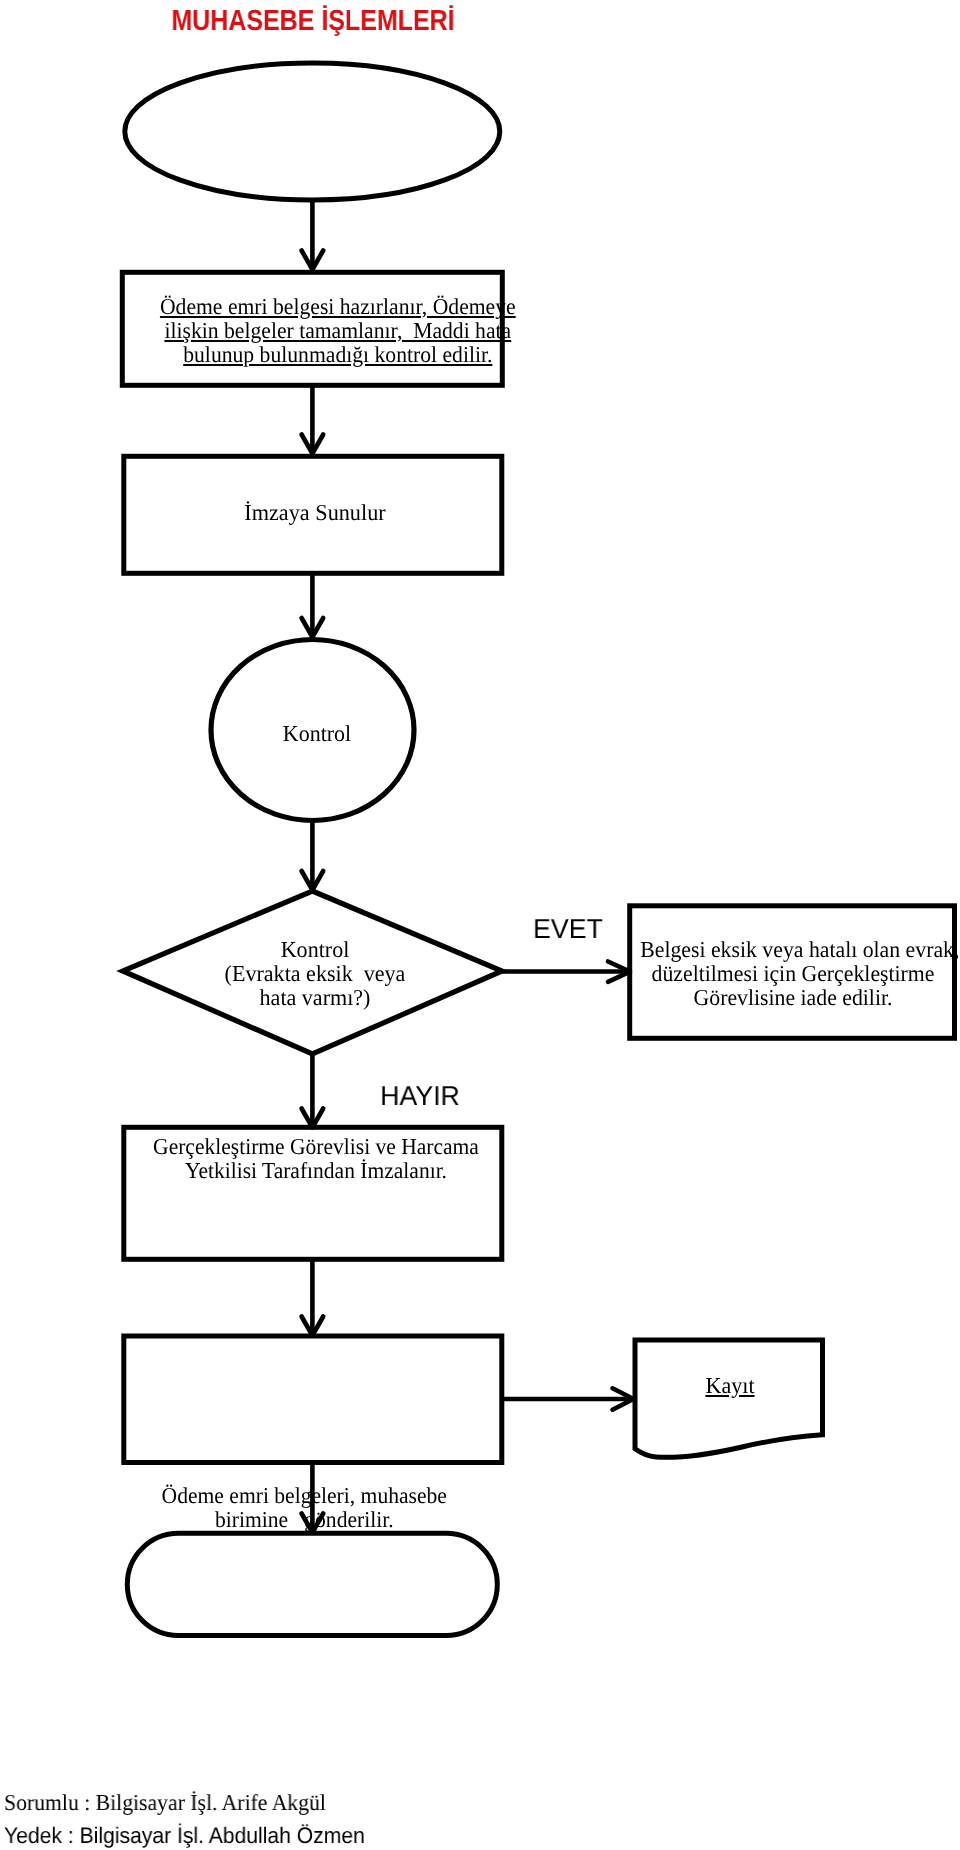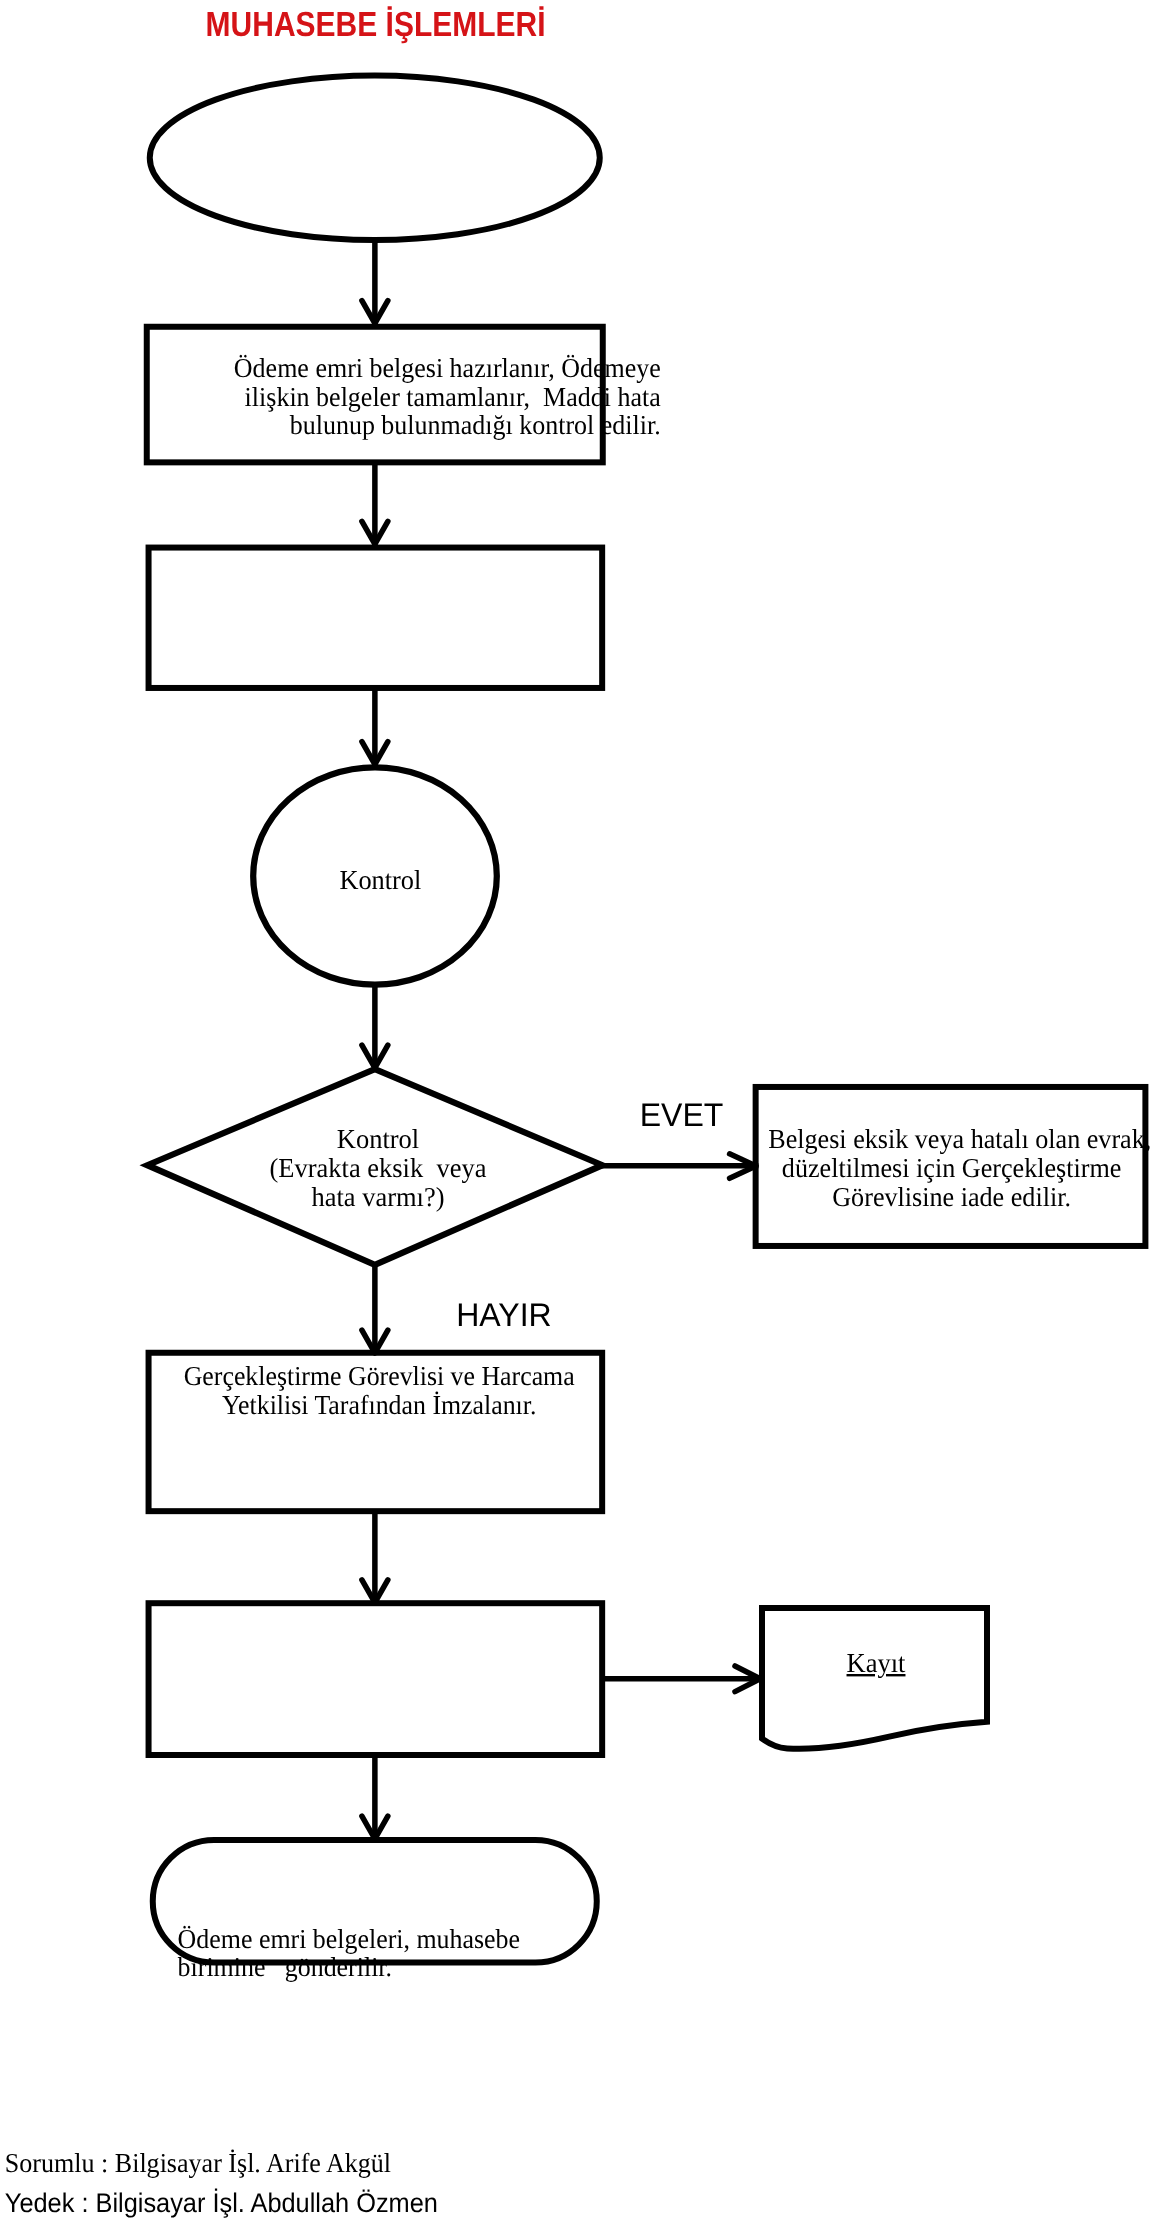--- a/index.html
+++ b/index.html
@@ -74,26 +74,29 @@
       <path d="M301.6 871 L312.4 890 L323.2 871"></path>
       <path d="M608 961.5 L630 971.7 L608 981.9"></path>
       <path d="M301.6 1108.5 L312.4 1127.5 L323.2 1108.5"></path>
       <path d="M301.6 1316.5 L312.4 1335.5 L323.2 1316.5"></path>
       <path d="M612.5 1388.3 L633.5 1399 L612.5 1409.7"></path>
       <path d="M301.6 1513.5 L312.4 1532.5 L323.2 1513.5"></path>
     </g>
   </svg>
 
 
-  <div class="lbl s2 lalign" style="left:125px;top:295px;width:448px;text-align:right;">
+  <div class="lbl s2 lalign" style="left:125px;top:295px;width:448px;text-align:center;text-decoration:underline;">
       <div class="ln">Ödeme emri belgesi hazırlanır, Ödemeye</div>
       <div class="ln">ilişkin belgeler tamamlanır,  Maddi hata</div>
       <div class="ln">bulunup bulunmadığı kontrol edilir.</div>
     </div>
 
+  <div class="lbl s1" style="left:125px;top:501px;width:380px;--sx:0.975;">
+      <div class="ln">İmzaya Sunulur</div>
+    </div>
 
   <div class="lbl s1" style="left:217px;top:721.5px;width:200px;--sx:0.963;">
       <div class="ln">Kontrol</div>
     </div>
 
   <div class="lbl s3" style="left:175px;top:938px;width:280px;--sx:0.968;">
       <div class="ln">Kontrol</div>
       <div class="ln">(Evrakta eksik  veya</div>
       <div class="ln">hata varmı?)</div>
     </div>
@@ -107,21 +110,21 @@
   <div class="lbl s3" style="left:136px;top:1135px;width:360px;--sx:0.9445;">
       <div class="ln">Gerçekleştirme Görevlisi ve Harcama</div>
       <div class="ln">Yetkilisi Tarafından İmzalanır.</div>
     </div>
 
 
   <div class="lbl s1" style="left:665px;top:1374px;width:130px;text-decoration:underline;--sx:0.97;">
       <div class="ln">Kayıt</div>
     </div>
 
-  <div class="lbl s3 lalign" style="left:147.5px;top:1604px;width:330px;text-align:left;--sx:0.947;">
+  <div class="lbl s3 lalign" style="left:147.5px;top:1484px;width:330px;text-align:center;--sx:0.947;">
       <div class="ln">Ödeme emri belgeleri, muhasebe</div>
       <div class="ln">birimine   gönderilir.</div>
     </div>
 
   <div class="lbl edge-lbl" style="left:518px;top:914.5px;width:100px;">EVET</div>
   <div class="lbl edge-lbl" style="left:350px;top:1081.5px;width:140px;">HAYIR</div>
 
   <div class="footer-line f1">Sorumlu : Bilgisayar İşl. Arife Akgül</div>
   <div class="footer-line f2">Yedek : Bilgisayar İşl. Abdullah Özmen</div>
 

